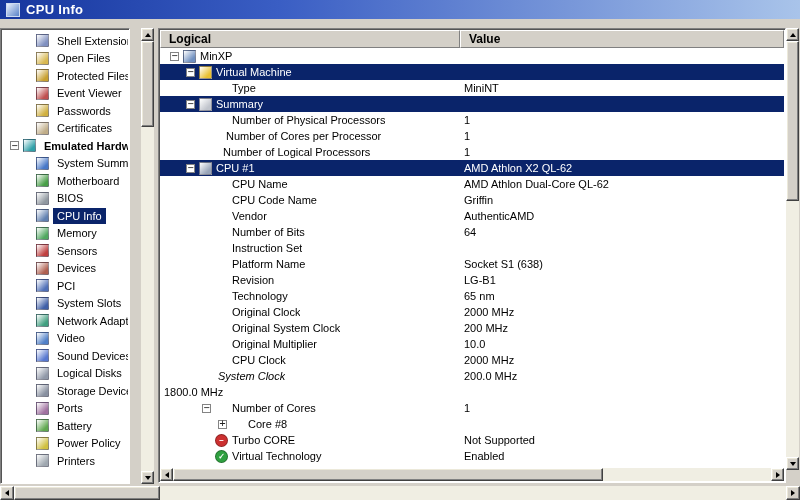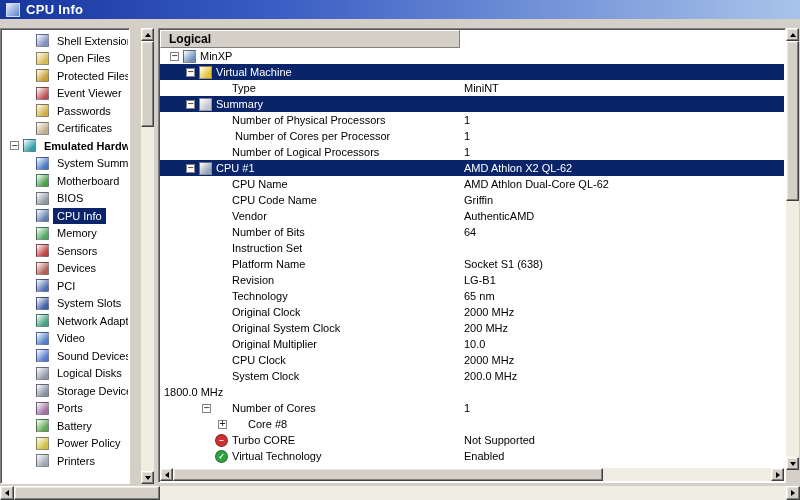--- a/index.html
+++ b/index.html
@@ -174,20 +174,21 @@
     <div class="sbtn" style="left:0;bottom:0;width:13px;height:13px">
         <span class="arr down"></span>
       </div>
   </div>
 
   <div class="splitter"></div>
 
   <div class="pane rpane">
     <div class="theader">
       <div class="hcell prop">Logical</div>
+      <div class="hcell val">Value</div>
     </div>
     <div class="tbody">
         <div class="trow">
           <div class="pcell" style="padding-left: 10px;">
             <span class="ebox">−</span>
             <span class="icon" style="background: linear-gradient(135deg, rgb(255, 255, 255) 0%, rgb(112, 144, 192) 75%);"></span>
             <span class="plabel">MinXP</span>
           </div>
           <div class="vcell"></div>
         </div>
@@ -217,29 +218,29 @@
         </div>
         <div class="trow">
           <div class="pcell" style="padding-left: 42px;">
             <span class="sp" style="width: 13px;"></span>
             <span class="sp" style="width: 17px;"></span>
             <span class="plabel">Number of Physical Processors</span>
           </div>
           <div class="vcell">1</div>
         </div>
         <div class="trow">
-          <div class="pcell" style="padding-left: 45px;">
+          <div class="pcell" style="padding-left: 36px;">
             <span class="sp" style="width: 13px;"></span>
             <span class="sp" style="width: 17px;"></span>
             <span class="plabel">Number of Cores per Processor</span>
           </div>
           <div class="vcell">1</div>
         </div>
         <div class="trow">
-          <div class="pcell" style="padding-left: 42px;">
+          <div class="pcell" style="padding-left: 33px;">
             <span class="sp" style="width: 13px;"></span>
             <span class="sp" style="width: 17px;"></span>
             <span class="plabel">Number of Logical Processors</span>
           </div>
           <div class="vcell">1</div>
         </div>
         <div class="trow hl">
           <div class="pcell" style="padding-left: 26px;">
             <span class="ebox">−</span>
             <span class="icon" style="background: linear-gradient(135deg, rgb(255, 255, 255) 0%, rgb(152, 164, 184) 75%);"></span>
@@ -336,21 +337,21 @@
         </div>
         <div class="trow">
           <div class="pcell" style="padding-left: 42px;">
             <span class="sp" style="width: 13px;"></span>
             <span class="sp" style="width: 17px;"></span>
             <span class="plabel">CPU Clock</span>
           </div>
           <div class="vcell">2000 MHz</div>
         </div>
         <div class="trow">
-          <div class="pcell" style="padding-left: 42px;">
+          <div class="pcell" style="padding-left: 28px; font-style: italic;">
             <span class="sp" style="width: 13px;"></span>
             <span class="sp" style="width: 17px;"></span>
             <span class="plabel">System Clock</span>
           </div>
           <div class="vcell">200.0 MHz</div>
         </div>
         <div class="trow">
           <div class="vcell">1800.0 MHz</div>
         </div>
         <div class="trow">

